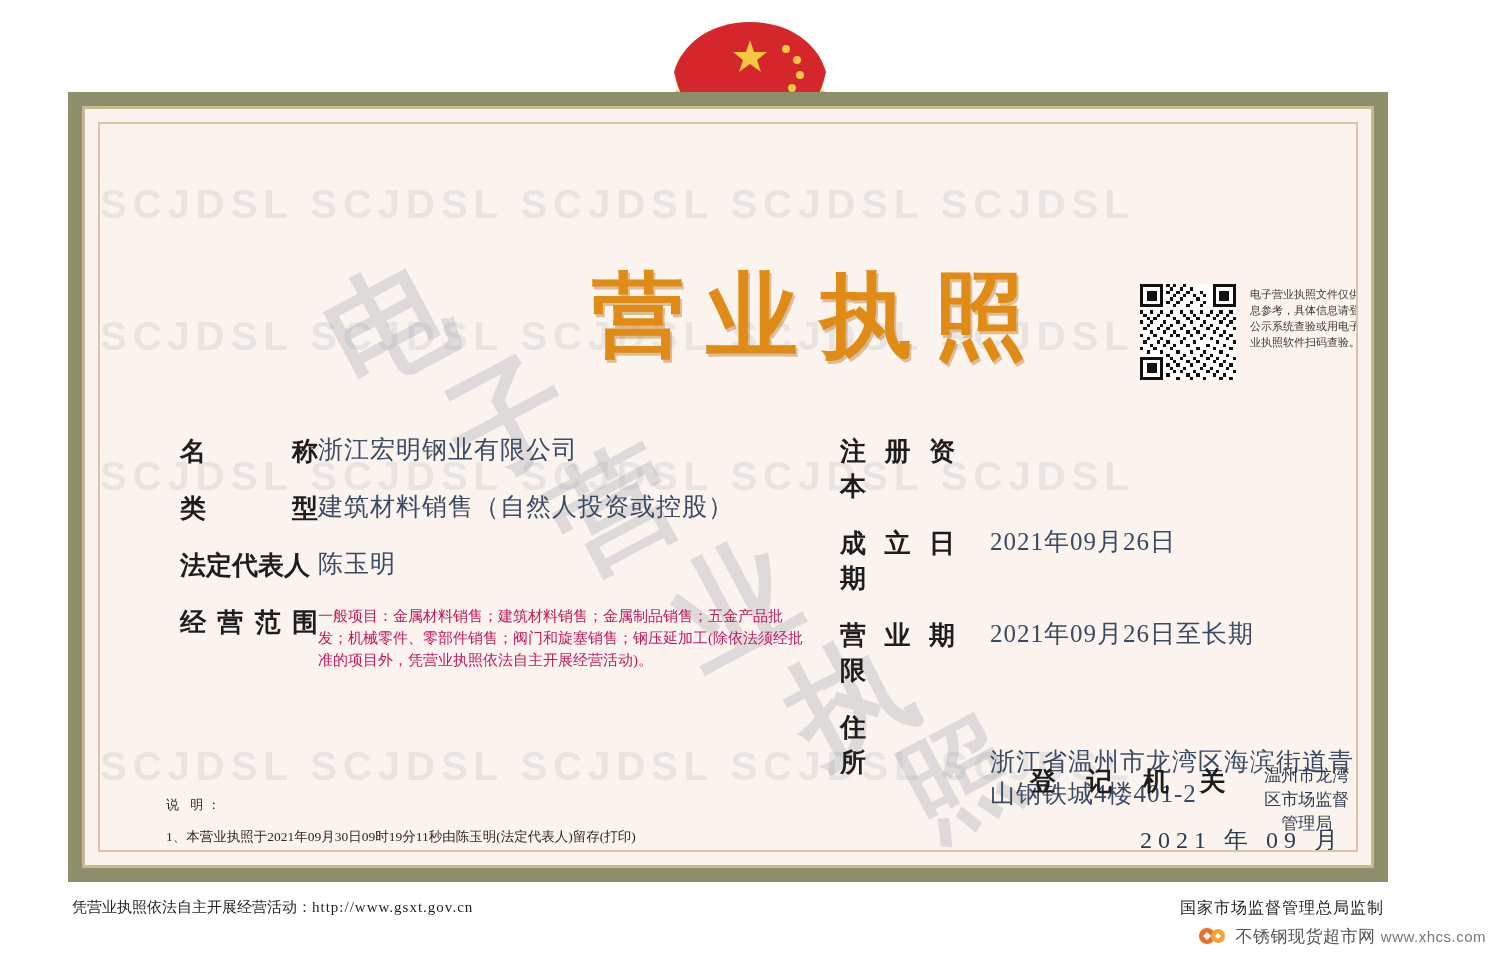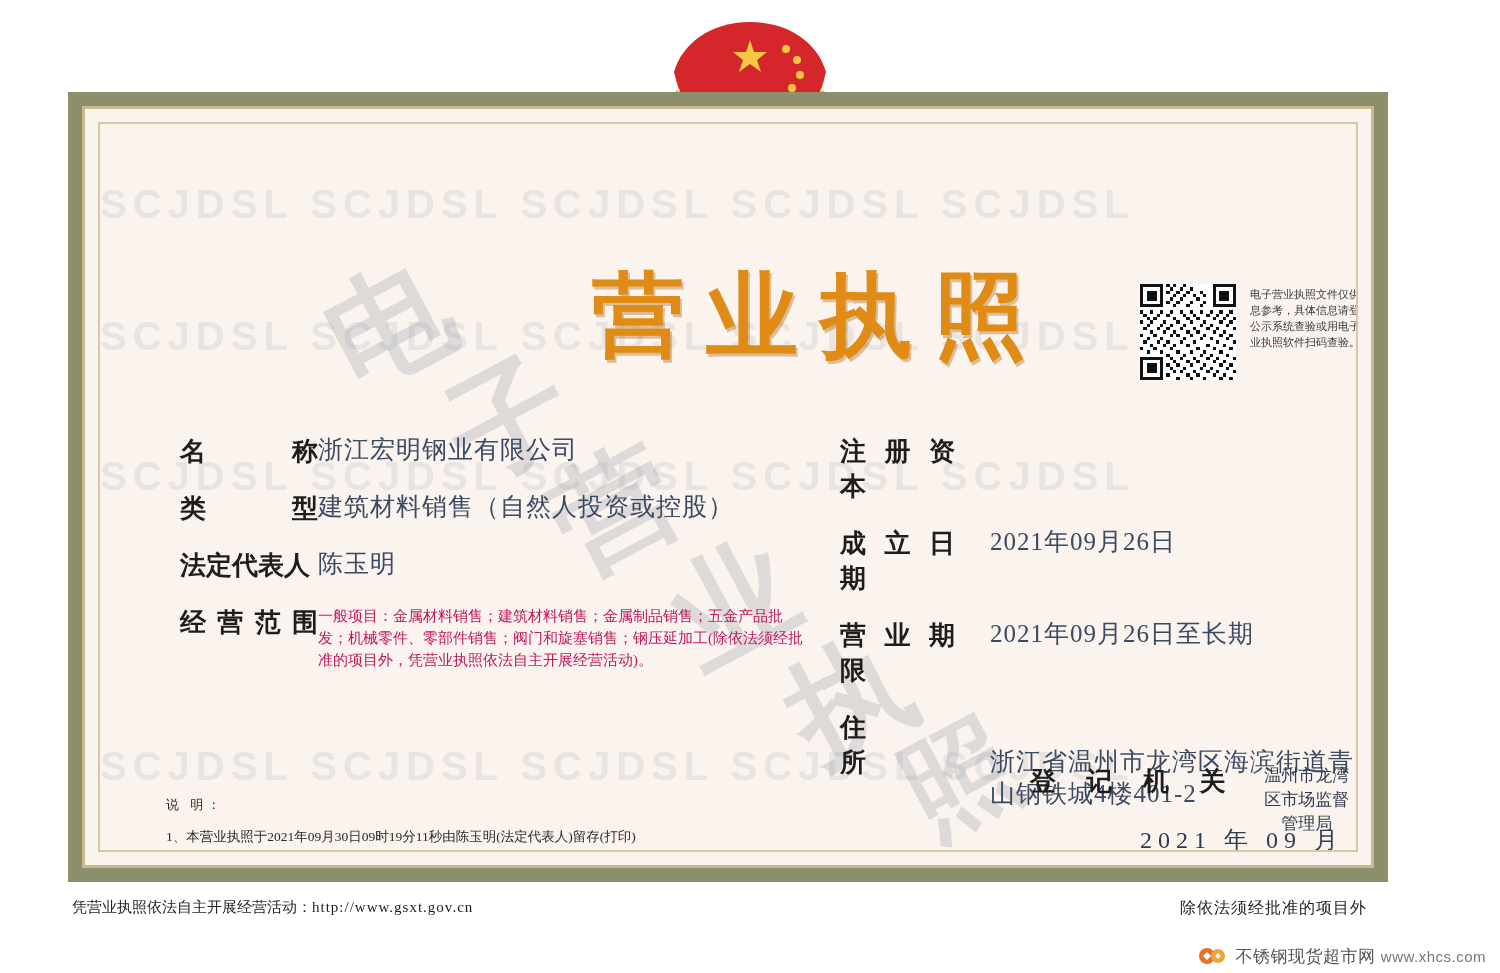--- a/index.html
+++ b/index.html
@@ -169,21 +169,21 @@
   }
   .footer-left .url{letter-spacing:1px;}
   .footer-right{
     position:absolute;left:1180px;top:898px;
     font-size:16px;color:#1f1f1f;letter-spacing:1px;
     font-family:"Liberation Serif",serif;
   }
 
   
   .site-wm{
-    position:absolute;right:14px;bottom:4px;
+    position:absolute;right:14px;bottom:24px;
     display:flex;align-items:center;gap:8px;
   }
   .site-wm .logo{
     width:30px;height:26px;position:relative;
   }
   .site-wm .txt{
     font-size:17px;color:#555;
     font-family:"Liberation Sans",sans-serif;
     letter-spacing:.5px;
   }
@@ -540,21 +540,21 @@
           <span>2、数字签名：</span><span class="sig">ADBFAiBi2NtxMrv5j0dgu7KU+GpixyALVyBF7YzzMu97jOuOhwIhANrarUdyGZvawoAzdfQ73xfHhYyev3hA0iOYTIXw2Up</span>
         </div>
       </div>
 
     </div>
   </div>
 
   <div class="footer-left">
     <span>凭营业执照依法自主开展经营活动：</span><span class="url">http://www.gsxt.gov.cn</span>
   </div>
-  <div class="footer-right">除依法须经批准的项目外</div>
+  <div class="footer-right">国家市场监督管理总局监制</div>
 
   <div class="site-wm">
     <div class="logo">
       <svg width="30" height="26" viewBox="0 0 30 26">
         <circle cx="9" cy="13" r="8" fill="#e8702a"></circle>
         <circle cx="20" cy="13" r="7" fill="#f3a33c"></circle>
         <path d="M5 13 L9 9 L13 13 L9 17 Z" fill="#fff"></path>
         <path d="M17 13 L20 10 L23 13 L20 16 Z" fill="#fff"></path>
       </svg>
     </div>

